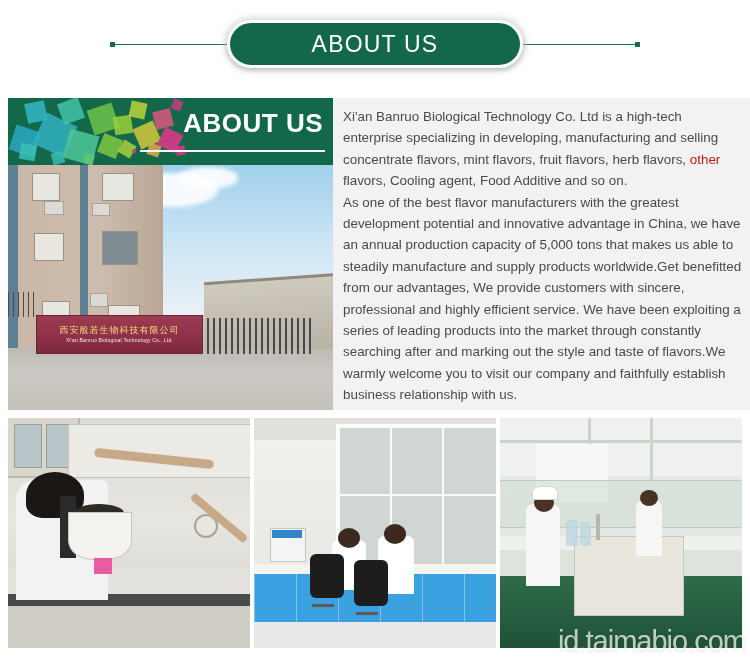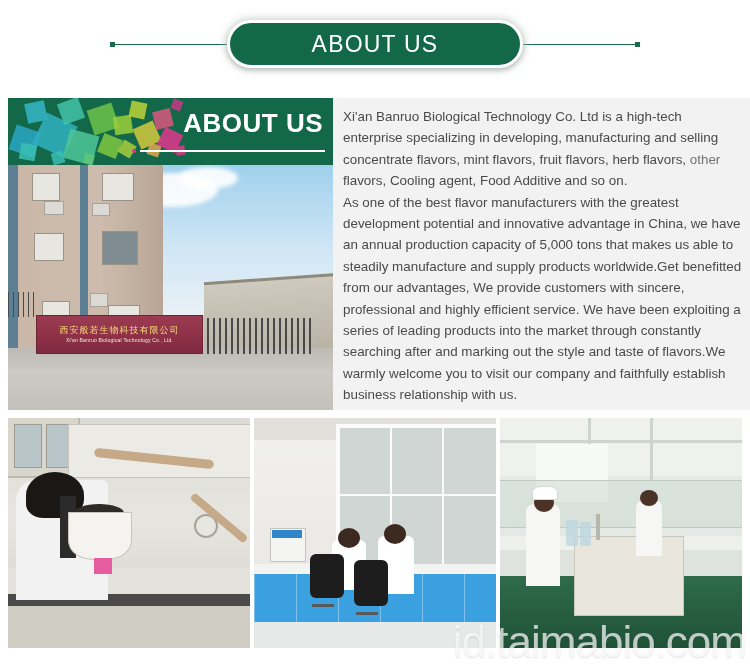--- a/index.html
+++ b/index.html
@@ -116,21 +116,21 @@
   .text-panel{
     position:absolute;left:333px;top:0;width:417px;height:312px;
     background:#f2f2f2;
     padding:8px 8px 0 10px;
     box-sizing:border-box;
   }
   .about-text{
     color:#4a4a4a;font-size:13.4px;line-height:21.4px;margin:0;
     text-align:left;
   }
-  .about-text .muted{color:#737373;}
+  .about-text .muted{color:#b91c1c;}
 
   
   .gallery{
     position:absolute;left:8px;top:418px;width:734px;height:230px;
     display:flex;gap:4px;
   }
   .shot{position:relative;width:242px;height:230px;overflow:hidden;background:#ddd;}
 
   
   .s1{background:linear-gradient(180deg,#dcdcd6 0%, #e6e5df 45%, #d2d0c9 100%);}
@@ -182,21 +182,21 @@
   .s3 .head{position:absolute;border-radius:50%;background:#4a3326;}
   .s3 .bottle{position:absolute;background:rgba(190,215,225,.85);border-radius:2px;}
 
   
   .watermark{
     position:absolute;left:0;bottom:4px;width:750px;height:52px;
     display:flex;align-items:center;justify-content:flex-end;
     pointer-events:none;
   }
   .watermark span{
-    font-size:44px;color:rgba(255,255,255,.72);
+    font-size:29px;color:rgba(255,255,255,.72);
     letter-spacing:-1px;margin-right:4px;
     text-shadow:0 1px 2px rgba(0,0,0,.12);
     margin-top:11px;
   }
 </style>
 </head>
 <body>
 
 <div class="header">
   <div class="rule left">

